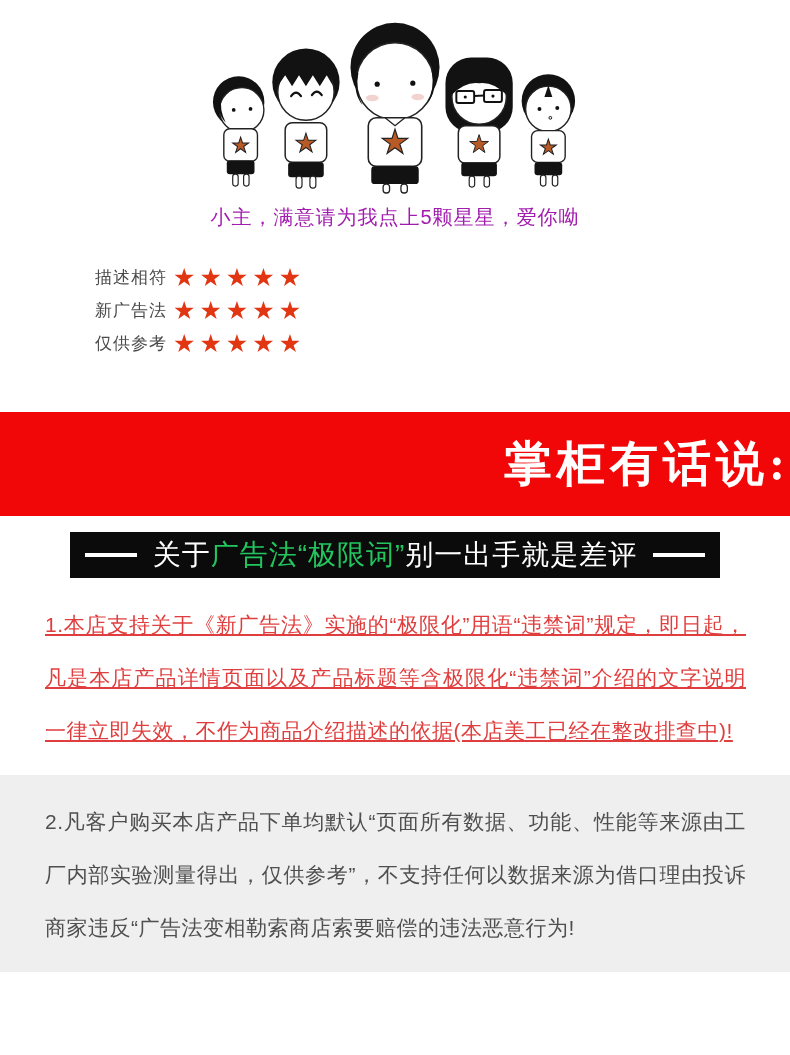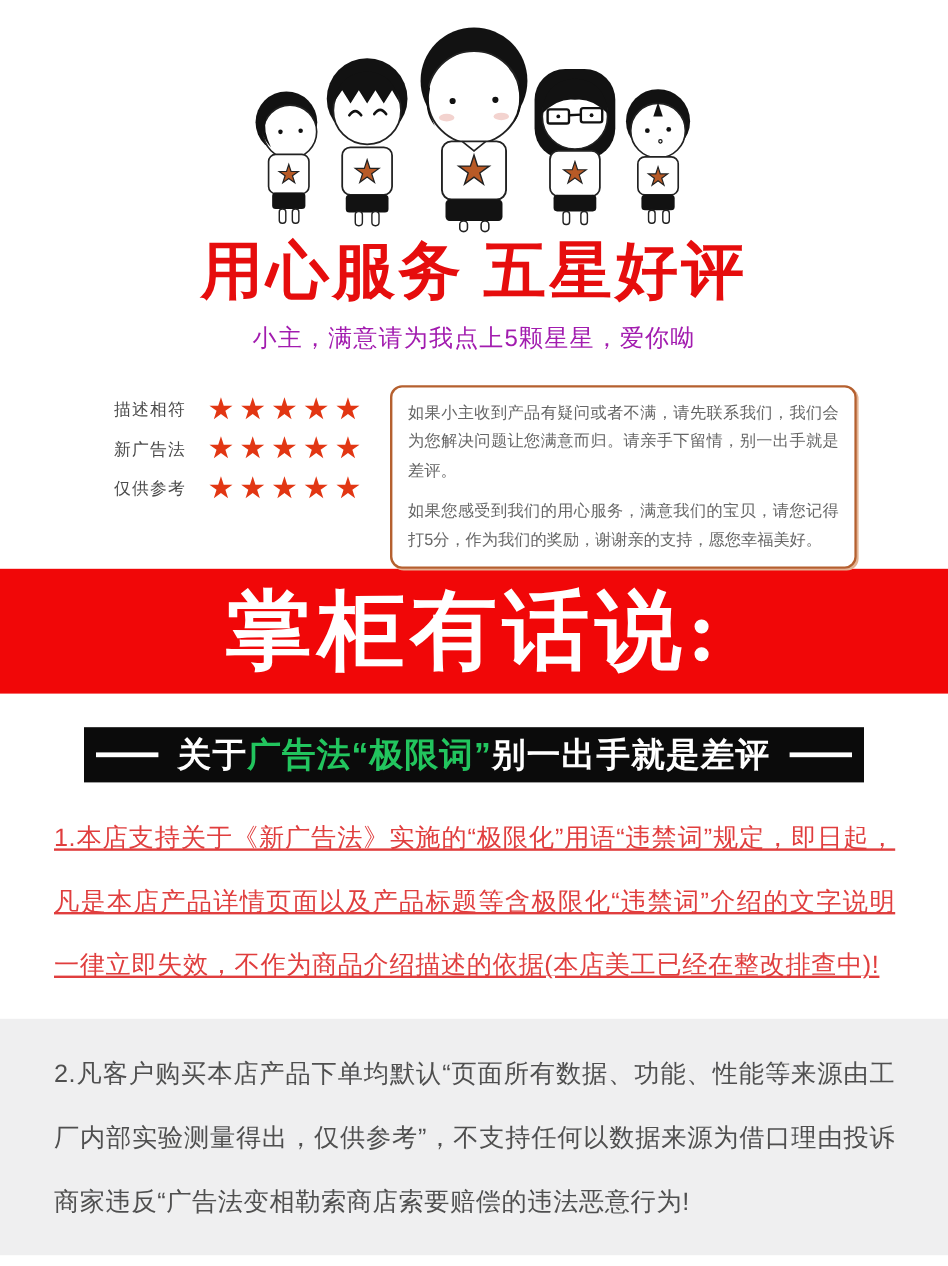--- a/index.html
+++ b/index.html
@@ -49,21 +49,21 @@
     margin-top: 26px;
     gap: 12px;
   }
   .rating-rows { width: 218px; padding-top: 4px; }
   .rating-row {
     display: flex;
     align-items: center;
     height: 33px;
   }
   .rating-label {
-    font-size: 14px;
+    font-size: 17px;
     color: #4a4a4a;
     letter-spacing: 1px;
     width: 78px;
     flex: none;
   }
   .rating-stars {
     font-size: 25px;
     color: #e23613;
     letter-spacing: 4px;
     line-height: 1;
@@ -78,43 +78,44 @@
     min-height: 97px;
     color: #666666;
     font-size: 13.5px;
     line-height: 1.8;
     text-align: justify;
   }
   .notice-bubble p + p { margin-top: 9px; }
 
   
   .banner-red {
+    margin-top: 52px;
     height: 104px;
     background: #f10708;
-    text-align: center;
+    text-align: right;
     line-height: 104px;
     font-family: "Liberation Serif", "DejaVu Serif", serif;
     font-weight: bold;
-    font-size: 72px;
+    font-size: 48px;
     letter-spacing: 5px;
     color: #ffffff;
     white-space: nowrap;
   }
 
   
   .banner-black {
     width: 650px;
     height: 46px;
-    margin: 28px auto 0 auto;
+    margin: 16px auto 0 auto;
     background: #0b0b0b;
     display: flex;
     align-items: center;
     justify-content: center;
     font-size: 28px;
-    font-weight: bold;
+    font-weight: normal;
     letter-spacing: 1px;
     color: #ffffff;
     white-space: nowrap;
   }
   .banner-black .dash-line {
     display: inline-block;
     width: 52px;
     height: 4px;
     background: #ffffff;
     margin: 0 16px;
@@ -214,43 +215,38 @@
       <circle cx="379" cy="103" r="2" fill="#111"></circle>
       <circle cx="372" cy="113" r="1.4" fill="none" stroke="#111" stroke-width="1"></circle>
       <rect x="353" y="126" width="34" height="32" rx="6" fill="#ffffff" stroke="#222" stroke-width="1.4"></rect>
       <use href="#shirt-star" transform="translate(370,143) scale(8.5)" fill="#b85a26" stroke="#222" stroke-width="0.12"></use>
       <rect x="356" y="158" width="28" height="13" rx="3" fill="#121212"></rect>
       <rect x="362" y="171" width="5.5" height="11" rx="2.5" fill="#ffffff" stroke="#222" stroke-width="1.2"></rect>
       <rect x="374" y="171" width="5.5" height="11" rx="2.5" fill="#ffffff" stroke="#222" stroke-width="1.2"></rect>
     </g>
   </svg>
 
-  <h1 class="hero-title">用心服务 五星好评</h1>
   <div class="hero-subtitle">小主，满意请为我点上5颗星星，爱你呦</div>
 
   <div class="ratings-section">
     <div class="rating-rows">
       <div class="rating-row">
         <span class="rating-label">描述相符</span>
         <span class="rating-stars">★★★★★</span>
       </div>
       <div class="rating-row">
         <span class="rating-label">新广告法</span>
         <span class="rating-stars">★★★★★</span>
       </div>
       <div class="rating-row">
         <span class="rating-label">仅供参考</span>
         <span class="rating-stars">★★★★★</span>
       </div>
     </div>
 
-    <div class="notice-bubble">
-      <p>如果小主收到产品有疑问或者不满，请先联系我们，我们会为您解决问题让您满意而归。请亲手下留情，别一出手就是差评。</p>
-      <p>如果您感受到我们的用心服务，满意我们的宝贝，请您记得打5分，作为我们的奖励，谢谢亲的支持，愿您幸福美好。</p>
-    </div>
   </div>
 
   <div class="banner-red">掌柜有话说:</div>
 
   <div class="banner-black">
     <span class="dash-line"></span>
     <span>关于</span>
     <span class="yellow">广告法“极限词”</span>
     <span>别一出手就是差评</span>
     <span class="dash-line"></span>

